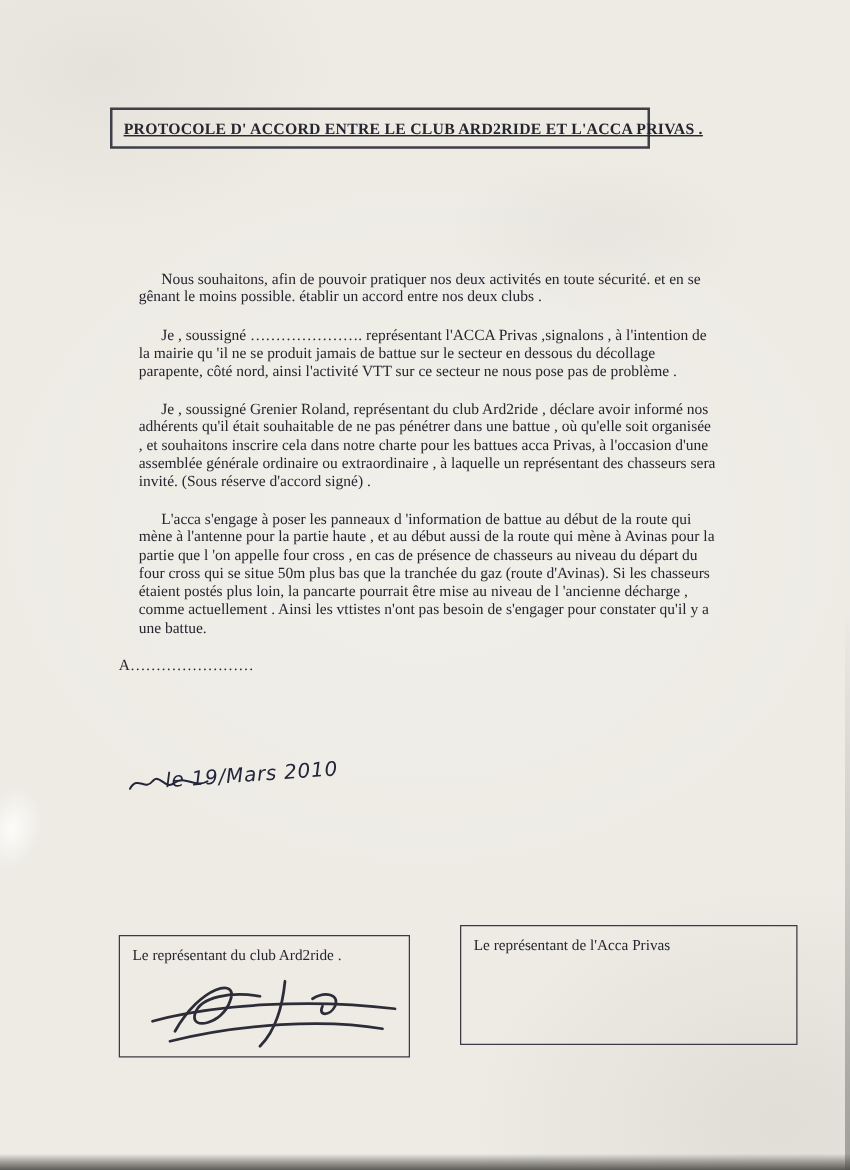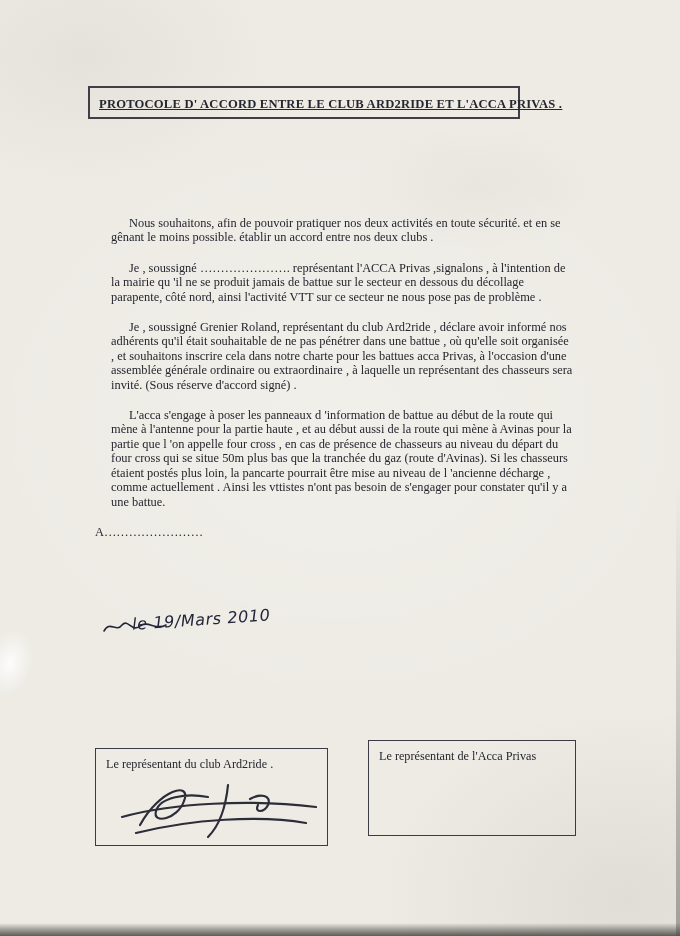--- a/index.html
+++ b/index.html
@@ -87,21 +87,21 @@
   }
 
   .sig-box {
     position: absolute;
     border: 1.5px solid #3a3b44;
     box-sizing: border-box;
     padding: 8px 10px;
     font-size: 12.2px;
   }
   .sig-left  { left: 95px;  top: 748px; width: 233px; height: 98px; }
-  .sig-right { left: 368px; top: 740px; width: 208px; height: 96px; }
+  .sig-right { left: 368px; top: 740px; width: 270px; height: 96px; }
   .sig-scrawl {
     position: absolute;
     left: 14px;
     top: 20px;
   }
 
   .smudge {
     position: absolute;
     left: -12px;
     top: 630px;

